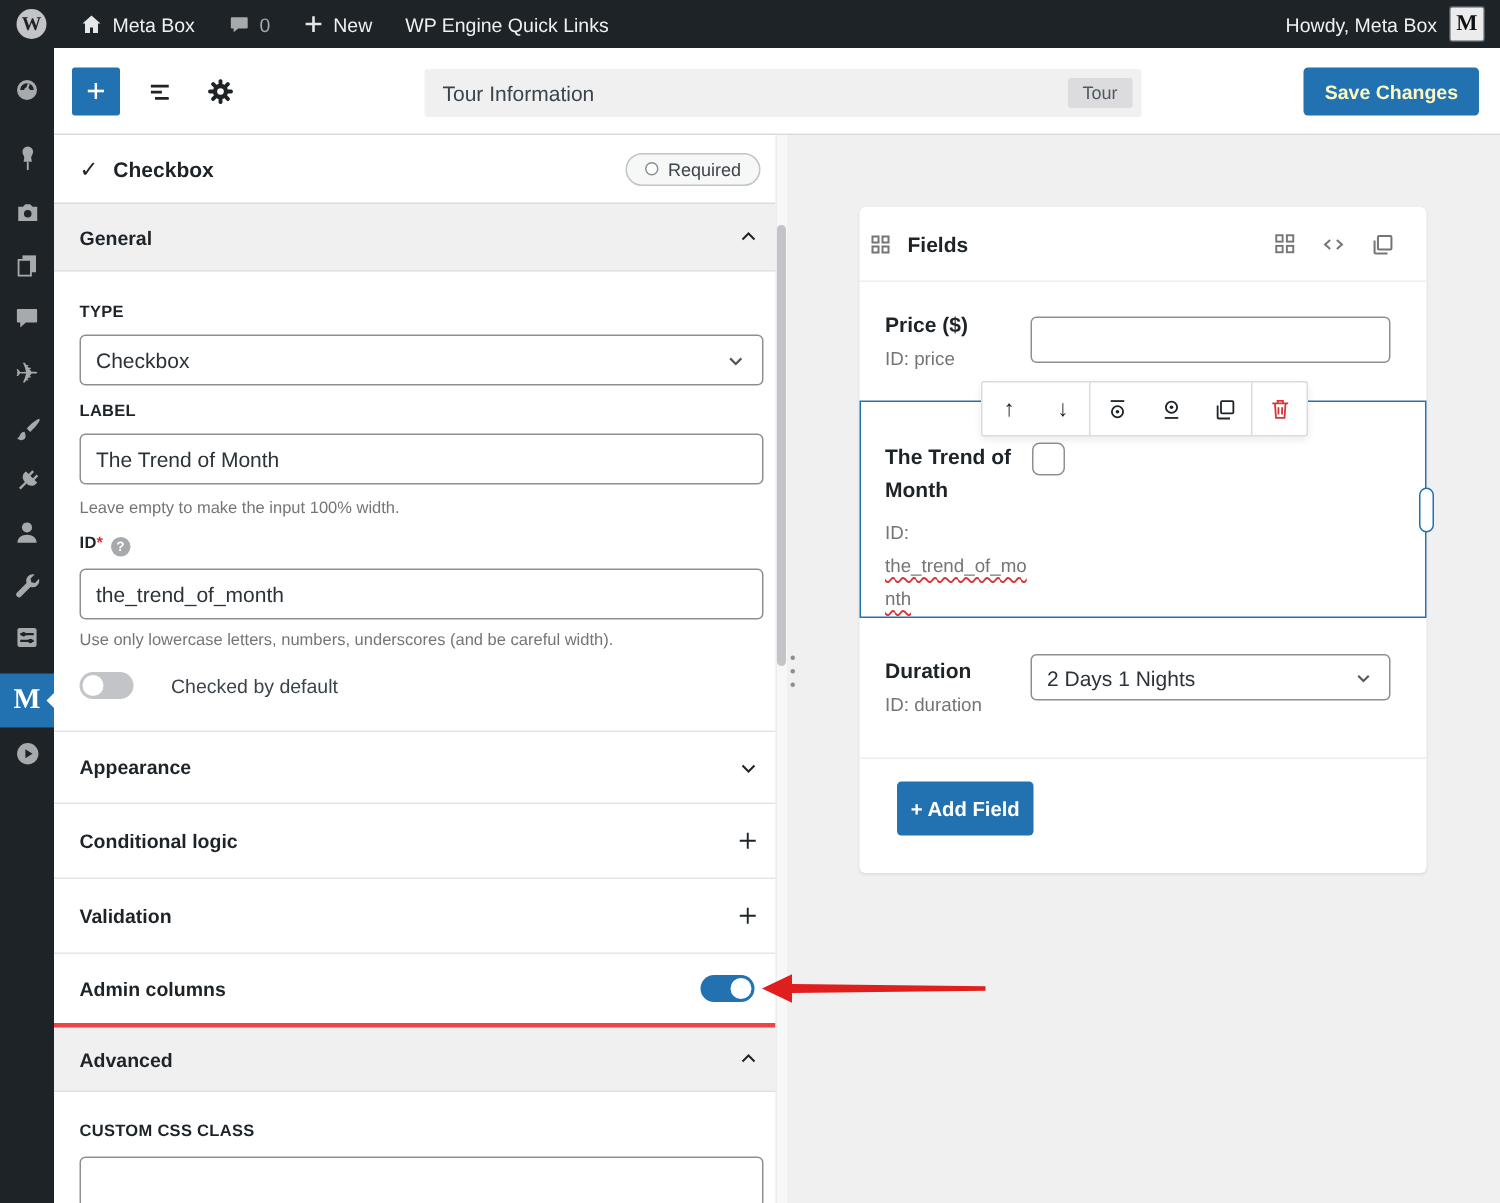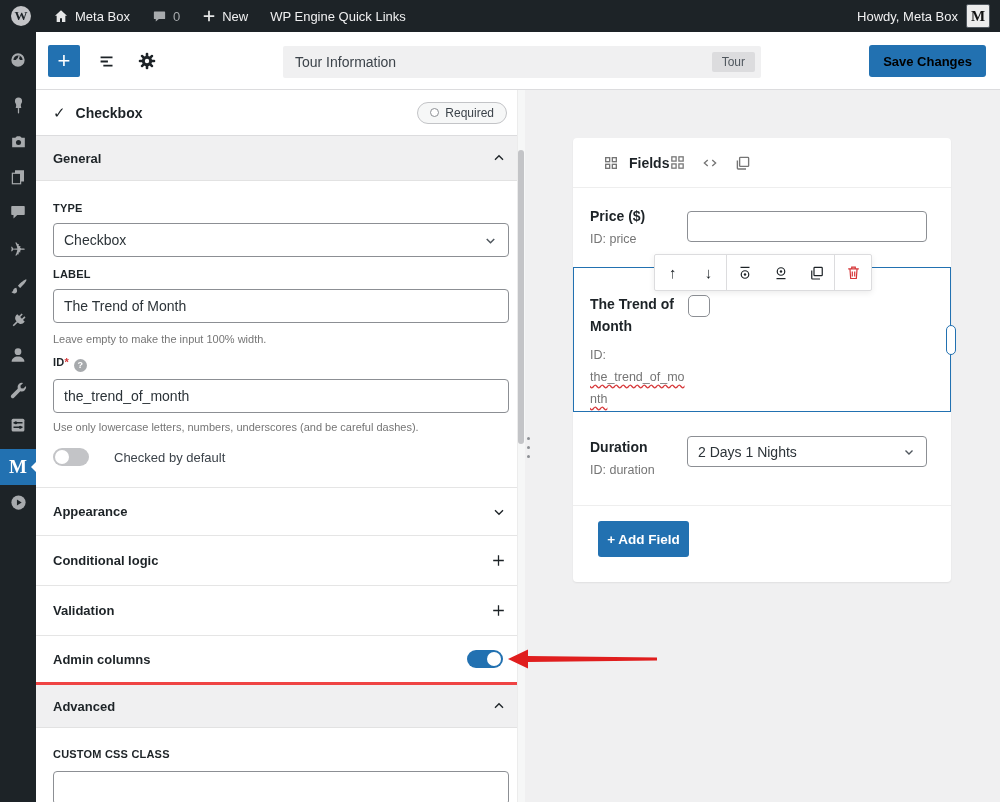--- a/index.html
+++ b/index.html
@@ -35,21 +35,21 @@
   #toolbar { left:36px; top:32px; width:964px; height:58px; background:#fff;
     border-bottom:1px solid #dcdcde; z-index:30; }
   .plus-btn { position:absolute; left:12px; top:13px; width:32px; height:32px; background:#2271b1;
     border:none; border-radius:2px; color:#fff; font-size:22px; line-height:30px; cursor:pointer; }
   .tb-icon { position:absolute; top:18px; cursor:pointer; }
   .title-input { position:absolute; left:247px; top:14px; width:478px; height:32px; background:#f0f0f1;
     border-radius:2px; display:flex; align-items:center; padding:0 6px 0 12px; font-size:14px;
     color:#3c434a; justify-content:space-between; }
   .title-tag { background:#dcdcde; border-radius:2px; font-size:12px; color:#50575e; padding:3px 10px; }
   .save-btn { position:absolute; right:14px; top:13px; height:32px; padding:0 14px; background:#2271b1;
-    color:#000000; border:none; border-radius:3px; font-size:13px; font-weight:bold; cursor:pointer; }
+    color:#fef9c3; border:none; border-radius:3px; font-size:13px; font-weight:bold; cursor:pointer; }
 
   
   #settings { left:36px; top:90px; width:489px; height:712px; background:#fff;
     border-right:1px solid #dcdcde; overflow:hidden; z-index:10; }
   .panel-head { position:absolute; left:0; top:0; width:100%; height:46px; border-bottom:1px solid #dcdcde;
     display:flex; align-items:center; justify-content:space-between; padding:0 17px; }
   .ptitle { display:flex; align-items:center; gap:10px; font-size:14px; font-weight:bold; color:#1d2327; }
   .req-pill { display:flex; align-items:center; gap:6px; border:1px solid #c3c4c7; background:#f6f7f7;
     border-radius:12px; padding:3px 12px; font-size:12px; color:#3c434a; cursor:pointer; }
   .req-dot { width:9px; height:9px; border:1px solid #8c8f94; border-radius:50%; background:#fff; }
@@ -79,21 +79,21 @@
     border-left:1px solid #ececec; z-index:12; }
   .scroll-thumb { left:518px; top:150px; width:6px; height:294px; background:#c3c4c7;
     border-radius:3px; z-index:13; cursor:pointer; }
   .drag-dots { left:527px; top:437px; width:3px; z-index:13; cursor:col-resize; }
   .drag-dots i { display:block; width:3px; height:3px; border-radius:50%; background:#8c8f94; margin-bottom:6px; }
 
   
   #fieldscard { left:573px; top:138px; width:378px; height:444px; background:#fff; border-radius:4px;
     box-shadow:0 1px 2px rgba(0,0,0,.07); z-index:11; }
   .card-head { position:absolute; left:0; top:0; width:100%; height:50px; border-bottom:1px solid #eee;
-    display:flex; align-items:center; justify-content:flex-start; padding:0 20px 0 30px; }
+    display:flex; align-items:center; justify-content:space-between; padding:0 20px 0 6px; }
   .card-title { display:flex; align-items:center; gap:10px; font-size:14px; font-weight:bold; color:#1d2327; }
   .card-actions { display:flex; align-items:center; gap:15px; }
   .card-actions > span { cursor:pointer; display:flex; }
   .fl-label { position:absolute; left:17px; font-size:14px; font-weight:bold; color:#1d2327; }
   .fl-id { position:absolute; left:17px; font-size:12.5px; color:#757575; }
   .prev-input { position:absolute; left:114px; width:240px; height:31px; border:1px solid #8c8f94;
     border-radius:4px; background:#fff; }
   .prev-select { display:flex; align-items:center; justify-content:space-between; padding:0 10px;
     font-size:14px; color:#2c3338; cursor:pointer; }
   .selected-block { position:absolute; left:0; top:129px; width:378px; height:145px;
@@ -296,21 +296,21 @@
   </div>
 
   <div class="mini-label" style="top:178px">LABEL</div>
   <div class="wp-input" style="top:199px">The Trend of Month</div>
   <div class="help-txt" style="top:243px">Leave empty to make the input 100% width.</div>
 
   <div class="mini-label" style="top:266px">
     <span>ID</span><span class="star">*</span><span class="qmark">?</span>
   </div>
   <div class="wp-input" style="top:289px">the_trend_of_month</div>
-  <div class="help-txt" style="top:331px">Use only lowercase letters, numbers, underscores (and be careful dashes).</div>
+  <div class="help-txt" style="top:331px">Use only lowercase letters, numbers, underscores (and be careful width).</div>
 
   <div class="abs" style="left:17px; top:358px; display:flex; align-items:center; gap:25px;">
     <span class="toggle off">
         <span class="knob"></span>
       </span>
     <span style="font-size:13px; color:#3c434a;">Checked by default</span>
   </div>
 
   <div class="acc-row" style="top:397px; height:48px;">
     <span>Appearance</span>

